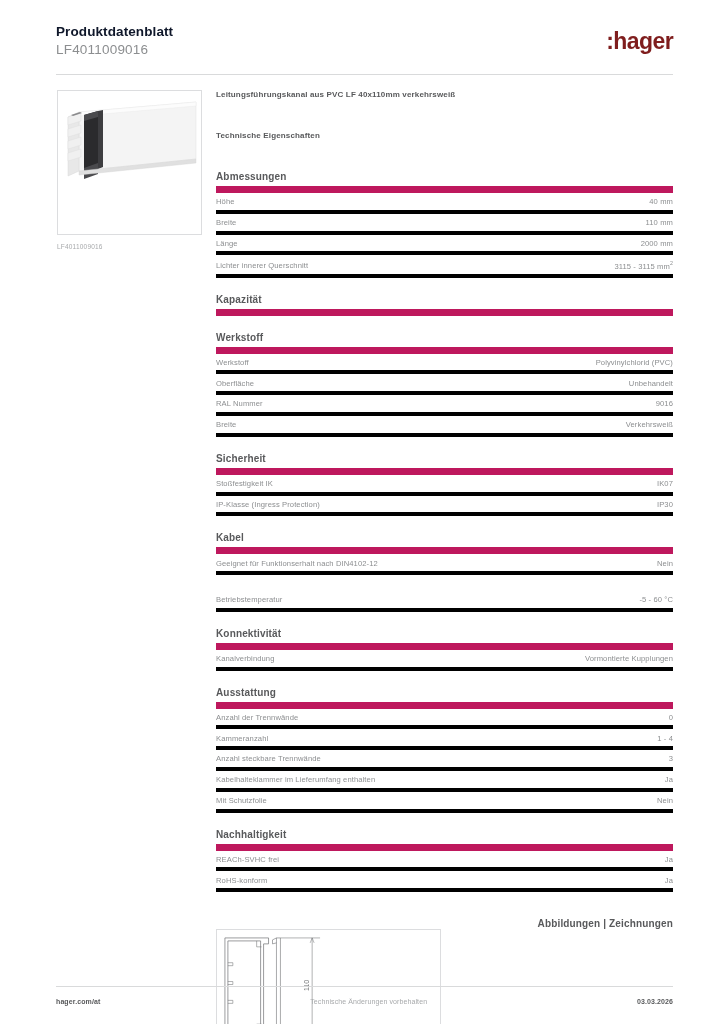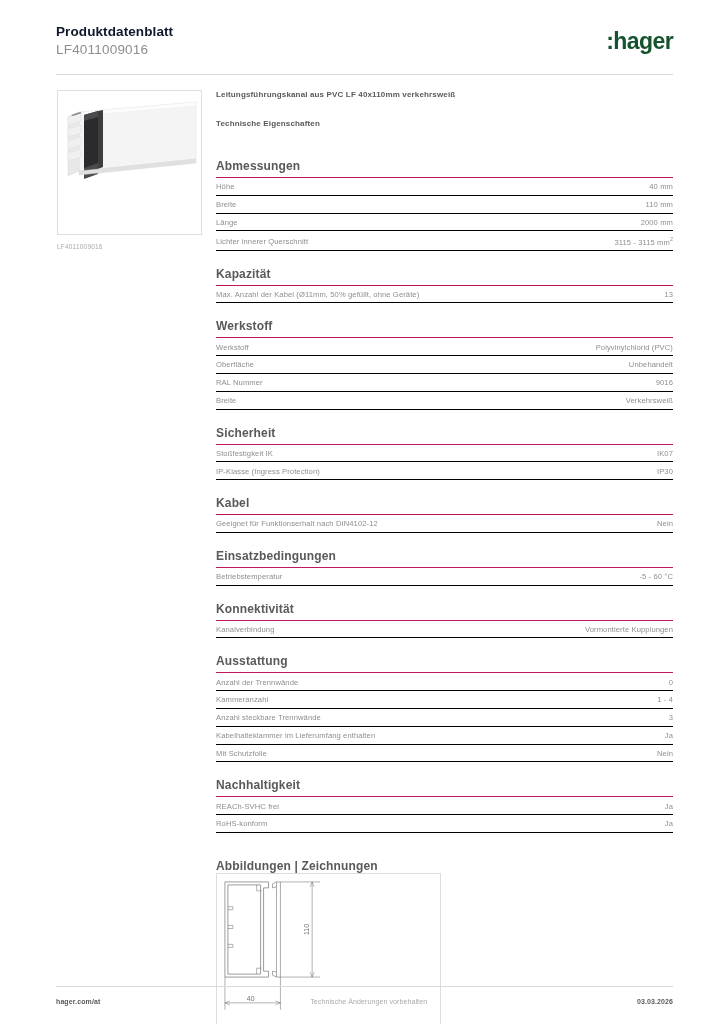--- a/index.html
+++ b/index.html
@@ -36,21 +36,21 @@
     letter-spacing: 0.2px;
     line-height: 18px;
     margin-top: 1px;
   }
   .logo {
     position: absolute;
     right: 0;
     top: 4px;
     font-size: 23px;
     font-weight: bold;
-    color: #14532d;
+    color: #7f1d1d;
     letter-spacing: -0.6px;
     line-height: 26px;
     margin-left: 48px;
   }
   .header-rule {
     position: absolute;
     left: 56px;
     top: 74px;
     width: 617px;
     height: 1px;
@@ -84,61 +84,62 @@
     position: absolute;
     left: 216px;
     top: 90px;
     width: 457px;
   }
   .product-name {
     font-size: 8px;
     font-weight: bold;
     color: #58595b;
     letter-spacing: 0.15px;
-    margin-bottom: 20px;
+    margin-bottom: 32px;
   }
   .tech-heading {
     font-size: 8px;
     font-weight: bold;
     color: #58595b;
     letter-spacing: 0.15px;
     margin-bottom: 31px;
   }
 
   .section { margin-bottom: 16px; }
   .section:last-child { margin-bottom: 1px; }
   .section-title {
-    font-size: 12px;
+    font-size: 10px;
     font-weight: bold;
     color: #58595b;
     letter-spacing: 0.15px;
     padding-bottom: 4px;
-    border-bottom: 1px solid #be185d;
+    border-bottom: 7px solid #be185d;
   }
   .spec-row {
     display: flex;
     justify-content: space-between;
     align-items: baseline;
     font-size: 7.6px;
     color: #8c8e90;
     letter-spacing: 0.1px;
     padding: 4.2px 0 3.6px 0;
-    border-bottom: 1px solid #000000;
+    border-bottom: 4px solid #000000;
   }
   .spec-label { white-space: nowrap; }
   .spec-value { white-space: nowrap; text-align: center; }
   .spec-value sup { font-size: 5.3px; vertical-align: super; }
 
   
   .draw-heading {
-    font-size: 12px;
+    font-size: 10px;
     font-weight: bold;
     color: #58595b;
     letter-spacing: 0.15px;
     margin-top: 26px;
+    text-align: right;
   }
   .draw-box {
     width: 225px;
     height: 226px;
     border: 1px solid #dcdddf;
     background: #fff;
     position: relative;
   }
 
   
@@ -238,24 +239,20 @@
           <div class="spec-label">Länge</div>
           <div class="spec-value">2000 mm</div>
         </div>
         <div class="spec-row">
           <div class="spec-label">Lichter innerer Querschnitt</div>
           <div class="spec-value"><span>3115 - 3115 mm</span><sup>2</sup></div>
         </div>
       </div>
       <div class="section">
         <div class="section-title">Kapazität</div>
-        <div class="spec-row">
-          <div class="spec-label">Max. Anzahl der Kabel (Ø11mm, 50% gefüllt, ohne Geräte)</div>
-          <div class="spec-value">13</div>
-        </div>
       </div>
       <div class="section">
         <div class="section-title">Werkstoff</div>
         <div class="spec-row">
           <div class="spec-label">Werkstoff</div>
           <div class="spec-value">Polyvinylchlorid (PVC)</div>
         </div>
         <div class="spec-row">
           <div class="spec-label">Oberfläche</div>
           <div class="spec-value">Unbehandelt</div>
@@ -281,21 +278,20 @@
         </div>
       </div>
       <div class="section">
         <div class="section-title">Kabel</div>
         <div class="spec-row">
           <div class="spec-label">Geeignet für Funktionserhalt nach DIN4102-12</div>
           <div class="spec-value">Nein</div>
         </div>
       </div>
       <div class="section">
-        <div class="section-title">Einsatzbedingungen</div>
         <div class="spec-row">
           <div class="spec-label">Betriebstemperatur</div>
           <div class="spec-value">-5 - 60 °C</div>
         </div>
       </div>
       <div class="section">
         <div class="section-title">Konnektivität</div>
         <div class="spec-row">
           <div class="spec-label">Kanalverbindung</div>
           <div class="spec-value">Vormontierte Kupplungen</div>

